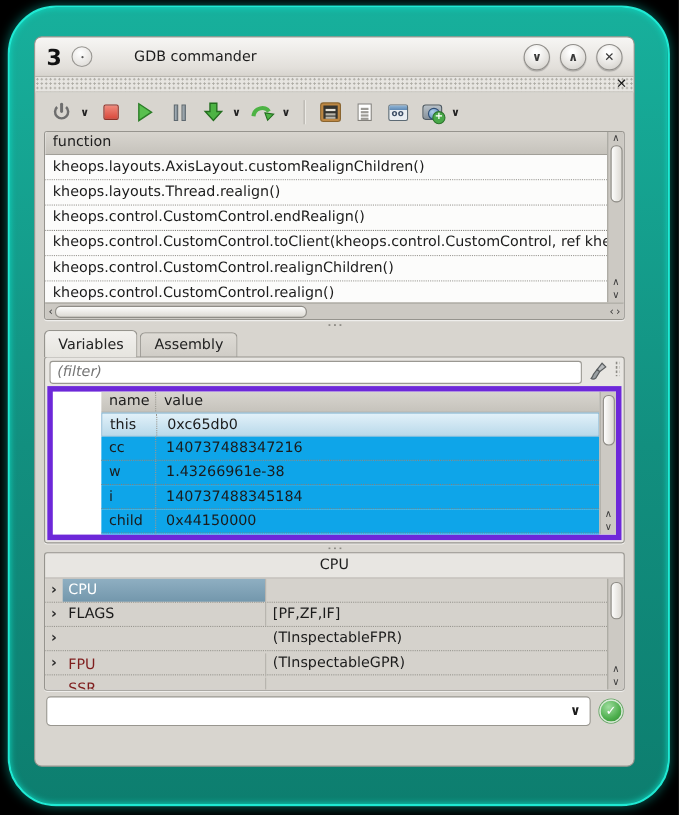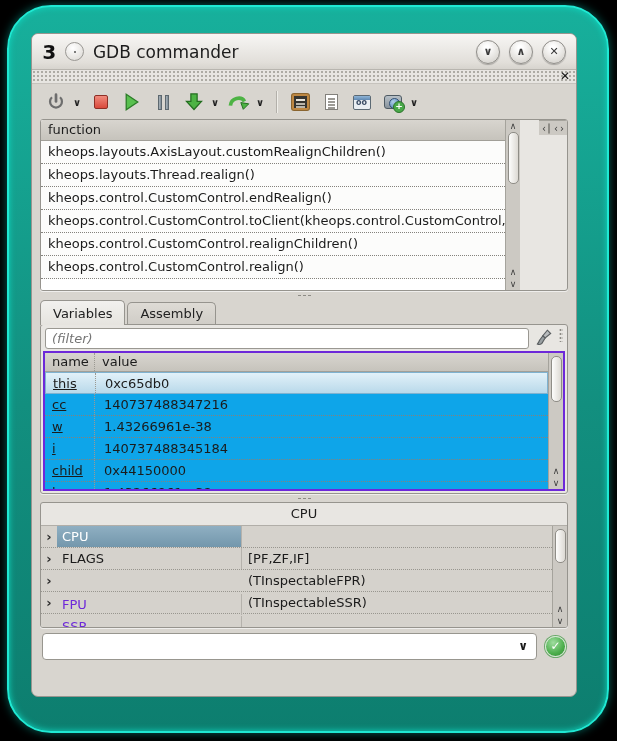--- a/index.html
+++ b/index.html
@@ -19,21 +19,21 @@
 
   
   .titlebar { height:36px; flex:0 0 36px; display:flex; align-items:center; gap:9px;
     padding:0 10px; background:linear-gradient(180deg,#f7f6f4,#e2dfda 80%,#d7d4ce);
     border-bottom:1px solid #b8b5af; }
   .applogo { font-size:20px; font-weight:bold; color:#111; transform:scaleX(-1); line-height:1; }
   .menudot { width:19px; height:19px; border-radius:50%; border:1px solid #9a9894;
     background:radial-gradient(circle at 40% 30%, #ffffff, #d9d6d1); position:relative; }
   .menudot::after{ content:""; position:absolute; left:8px; top:8px; width:2px; height:2px;
     border-radius:50%; background:#555; }
-  .title-text { font-size:17px; color:#1c1c1c; }
+  .title-text { font-size:13px; color:#1c1c1c;margin-left:29px; }
   .tb-spacer { flex:1; }
   .wbtn { width:24px; height:24px; border-radius:50%; border:1px solid #908e8a;
     background:radial-gradient(circle at 45% 30%, #ffffff 10%, #e4e2de 60%, #cdcac5);
     display:flex; align-items:center; justify-content:center;
     font-size:11px; font-weight:bold; color:#3a3a3a; box-shadow:0 1px 1px rgba(0,0,0,.25); }
 
   
   .dockbar { height:14px; flex:0 0 14px; position:relative; background:#e7e5e1;
     background-image:radial-gradient(#adaba4 0.8px, transparent 0.9px); background-size:4px 4px;
     border-bottom:1px solid #c6c3bd; }
@@ -67,21 +67,21 @@
   .tabstrip { display:flex; align-items:flex-end; height:26px; flex:0 0 26px; padding:0 8px; gap:2px; }
   .tab { padding:3px 12px 4px; font-size:13px; color:#222; background:linear-gradient(180deg,#dedbd5,#cfccc6);
     border:1px solid #96948e; border-bottom:none; border-radius:5px 5px 0 0; }
   .tab.active { background:linear-gradient(180deg,#f2f1ee,#e6e4df); padding-top:5px; position:relative; z-index:2; }
 
   
   .panel { margin:0 8px; border:1px solid #96948e; border-radius:3px; background:#e8e6e2;
     box-shadow:0 1px 0 rgba(255,255,255,.6); position:relative; overflow:hidden; }
 
   
-  .cs-panel { height:172px; flex:0 0 172px; display:flex; flex-direction:row; margin-top:-1px; z-index:1;gap:19px; }
+  .cs-panel { height:172px; flex:0 0 172px; display:flex; flex-direction:column; margin-top:-1px; z-index:1; }
   .cs-body { flex:1; display:flex; overflow:hidden; }
   .cs-table { flex:1; background:#fff; overflow:hidden; }
   .th-row { height:21px; line-height:20px; padding:0 7px; background:linear-gradient(180deg,#d8d5cf,#c6c3bc);
     border-bottom:1px solid #a19f98; font-size:13px; color:#1d1d1d; }
   .cs-row { height:23px; line-height:22px; padding:0 7px; border-bottom:1px dotted #84827c;
     white-space:nowrap; overflow:hidden; font-size:13px; background:#fcfcfb; }
 
   
   .vsb { width:15px; flex:0 0 15px; background:#ccc9c3; border-left:1px solid #a5a39c;
     display:flex; flex-direction:column; align-items:center; font-size:9px; color:#3c3c3c; }
@@ -98,41 +98,41 @@
   .gap8 { height:8px; flex:0 0 8px; position:relative; }
   .split-dots { position:absolute; left:50%; top:3px; width:14px; height:3px; transform:translateX(-50%);
     background-image:radial-gradient(#8d8b85 1px, transparent 1.1px); background-size:5px 3px; }
 
   
   .var-panel { height:170px; flex:0 0 170px; display:flex; flex-direction:column; margin-top:-1px; }
   .filter-row { display:flex; align-items:flex-start; padding:3px 4px 2px; gap:5px; }
   .filter-input { flex:1; height:21px; background:#fff; border:1px solid #9a9892; border-radius:3px;
     font-family:"DejaVu Sans", sans-serif; font-size:13px; font-style:italic; color:#8c8c88; padding:0 6px; outline:none; }
   .handle-v { width:4px; height:14px; background-image:radial-gradient(#8d8b85 1px, transparent 1.1px); background-size:3px 4px; }
-  .var-body { flex:1; display:flex; overflow:hidden; margin:0 2px 2px; border:2px solid #6d28d9; background:#fff; }
+  .var-body { flex:1; display:flex; overflow:hidden; margin:0 2px 2px; border:5px solid #6d28d9; background:#fff;padding-left:44px; }
   .var-table { flex:1; overflow:hidden; }
   .var-th { display:flex; height:19px; line-height:18px; background:linear-gradient(180deg,#d8d5cf,#c6c3bc);
     border-bottom:1px solid #a19f98; font-size:13px; }
   .var-th .c1 { width:50px; padding:0 7px; border-right:1px dotted #9b9992; }
   .var-th .c2 { flex:1; padding:0 7px; }
   .var-row { display:flex; height:22px; line-height:21px; border-bottom:1px dotted #84827c; font-size:13px; background:#0ea5e9; }
-  .var-row .c1 { width:50px; padding:0 7px; border-right:1px dotted #9b9992;text-decoration:underline; }
+  .var-row .c1 { width:50px; padding:0 7px; border-right:1px dotted #9b9992; }
   .var-row .c2 { flex:1; padding:0 9px; }
   .var-row.sel { background:linear-gradient(180deg,#e2f1f9,#b9d9ea); border:1px solid #7fb2d0; border-bottom:1px solid #7fb2d0; }
 
   
   .cpu-panel { height:126px; flex:0 0 126px; display:flex; flex-direction:column; }
   .cpu-title { height:22px; line-height:22px; text-align:center; font-size:13px; color:#1d1d1d; }
   .cpu-body { flex:1; display:flex; overflow:hidden; border-top:1px solid #b1aea8; }
   .cpu-table { flex:1; overflow:hidden; background:#d5d2cc; }
   .cpu-row { display:flex; align-items:center; height:22px; border-bottom:1px dotted #98968f; font-size:13px; }
   .cpu-row .exp { width:16px; text-align:center; font-size:13px; font-weight:bold; color:#2b2b2b; flex:0 0 16px; }
   .cpu-row .nm { width:185px; flex:0 0 185px; height:100%; line-height:21px; padding:0 5px; border-right:1px solid #b5b2ac; }
   .cpu-row .nm.sel { background:linear-gradient(180deg,#8fafc2,#7397ac); color:#fff; }
-  .cpu-row .nm.dis { color:#6d28d9;margin-top:48px; }
+  .cpu-row .nm.dis { color:#7f1d1d;margin-top:48px; }
   .cpu-row .val { flex:1; padding:0 6px; }
   .cpu-row .val-field { flex:1; margin:1px 6px; height:19px; line-height:17px; background:#fff;
     border:1px solid #9a9892; border-radius:2px; padding:0 5px; }
 
   
   .footer { height:40px; flex:0 0 40px; display:flex; align-items:center; gap:8px; padding:0 10px 4px; }
   .combo { flex:1; height:27px; background:#fff; border:1px solid #98968f; border-radius:4px;
     display:flex; align-items:center; padding:0 8px; }
   .combo .cval { flex:1; font-size:13px; }
   .combo .chev { font-size:12px; font-weight:bold; color:#1b1b1b; }
@@ -326,21 +326,21 @@
           <span class="val">[PF,ZF,IF]</span>
         </div>
         <div class="cpu-row">
           <span class="exp">›</span>
           <span class="nm dis">FPU</span>
           <span class="val">(TInspectableFPR)</span>
         </div>
         <div class="cpu-row">
           <span class="exp">›</span>
           <span class="nm dis">SSR</span>
-          <span class="val">(TInspectableSSR)</span>
+          <span class="val">(TInspectableGPR)</span>
         </div>
       </div>
       <div class="vsb">
         <span class="thumb" style="height:34px; margin-top:3px"></span>
         <span class="track"></span>
         <span class="arr">∧</span>
         <span class="arr">∨</span>
       </div>
     </div>
   </div>

